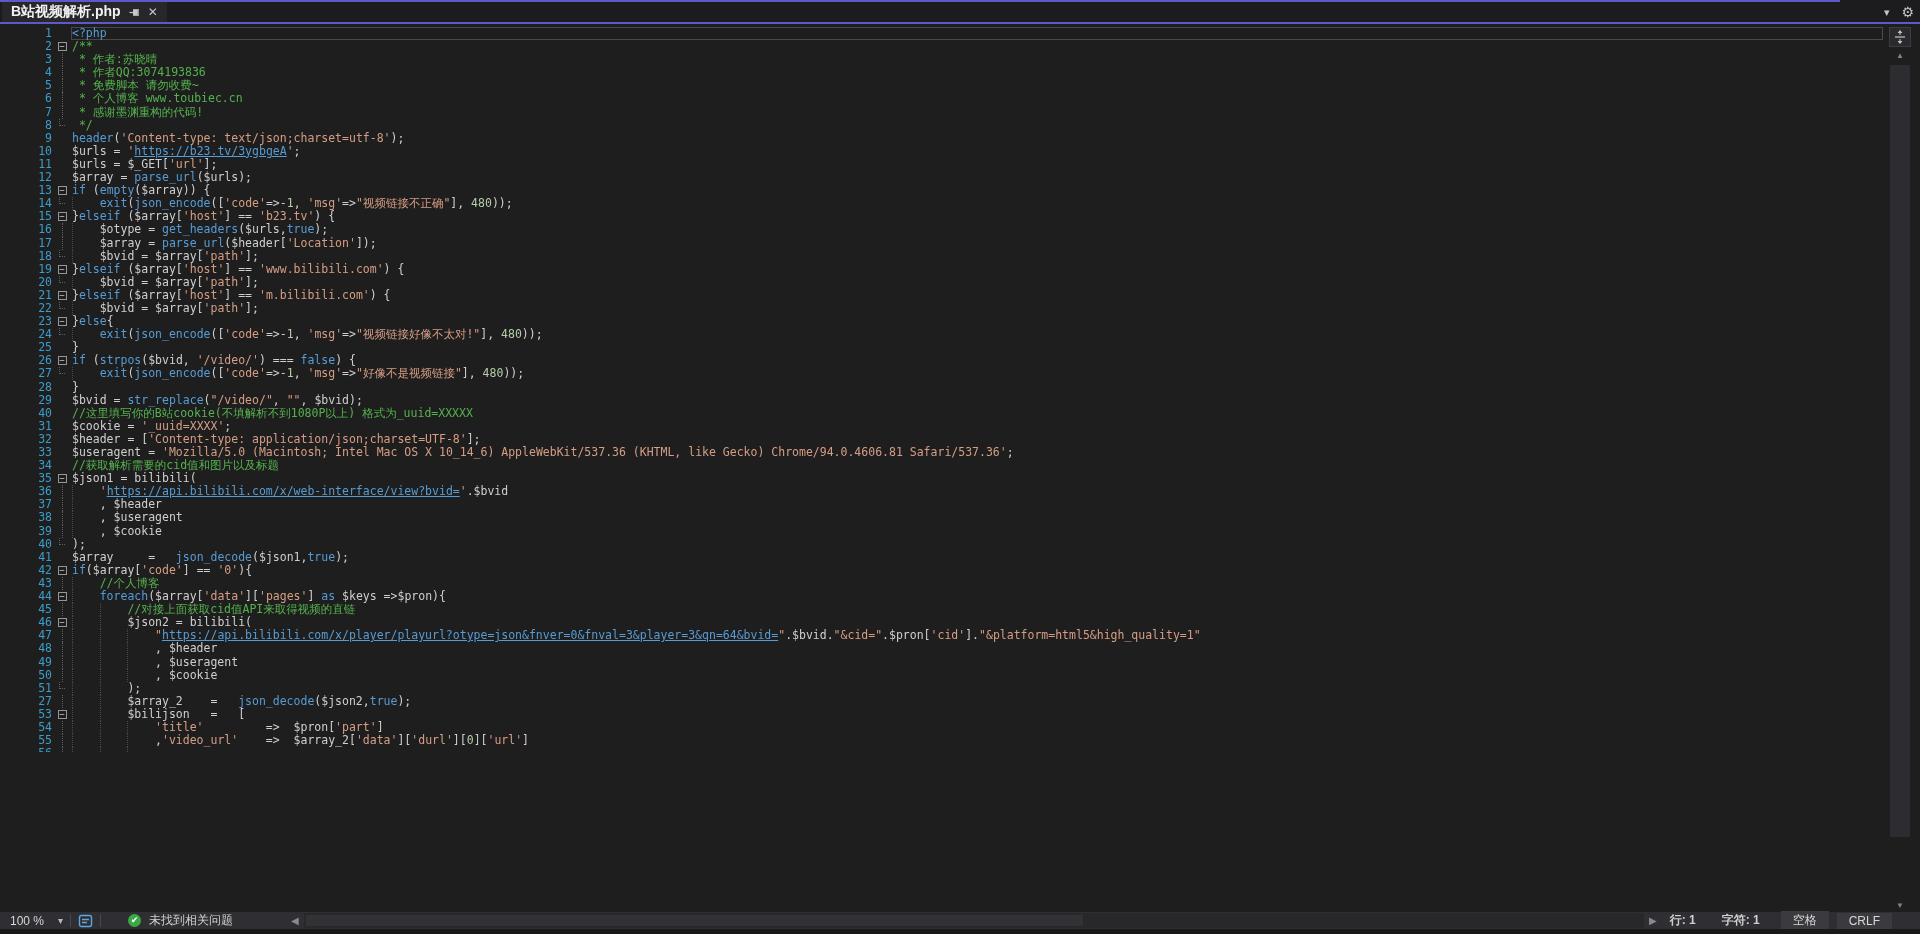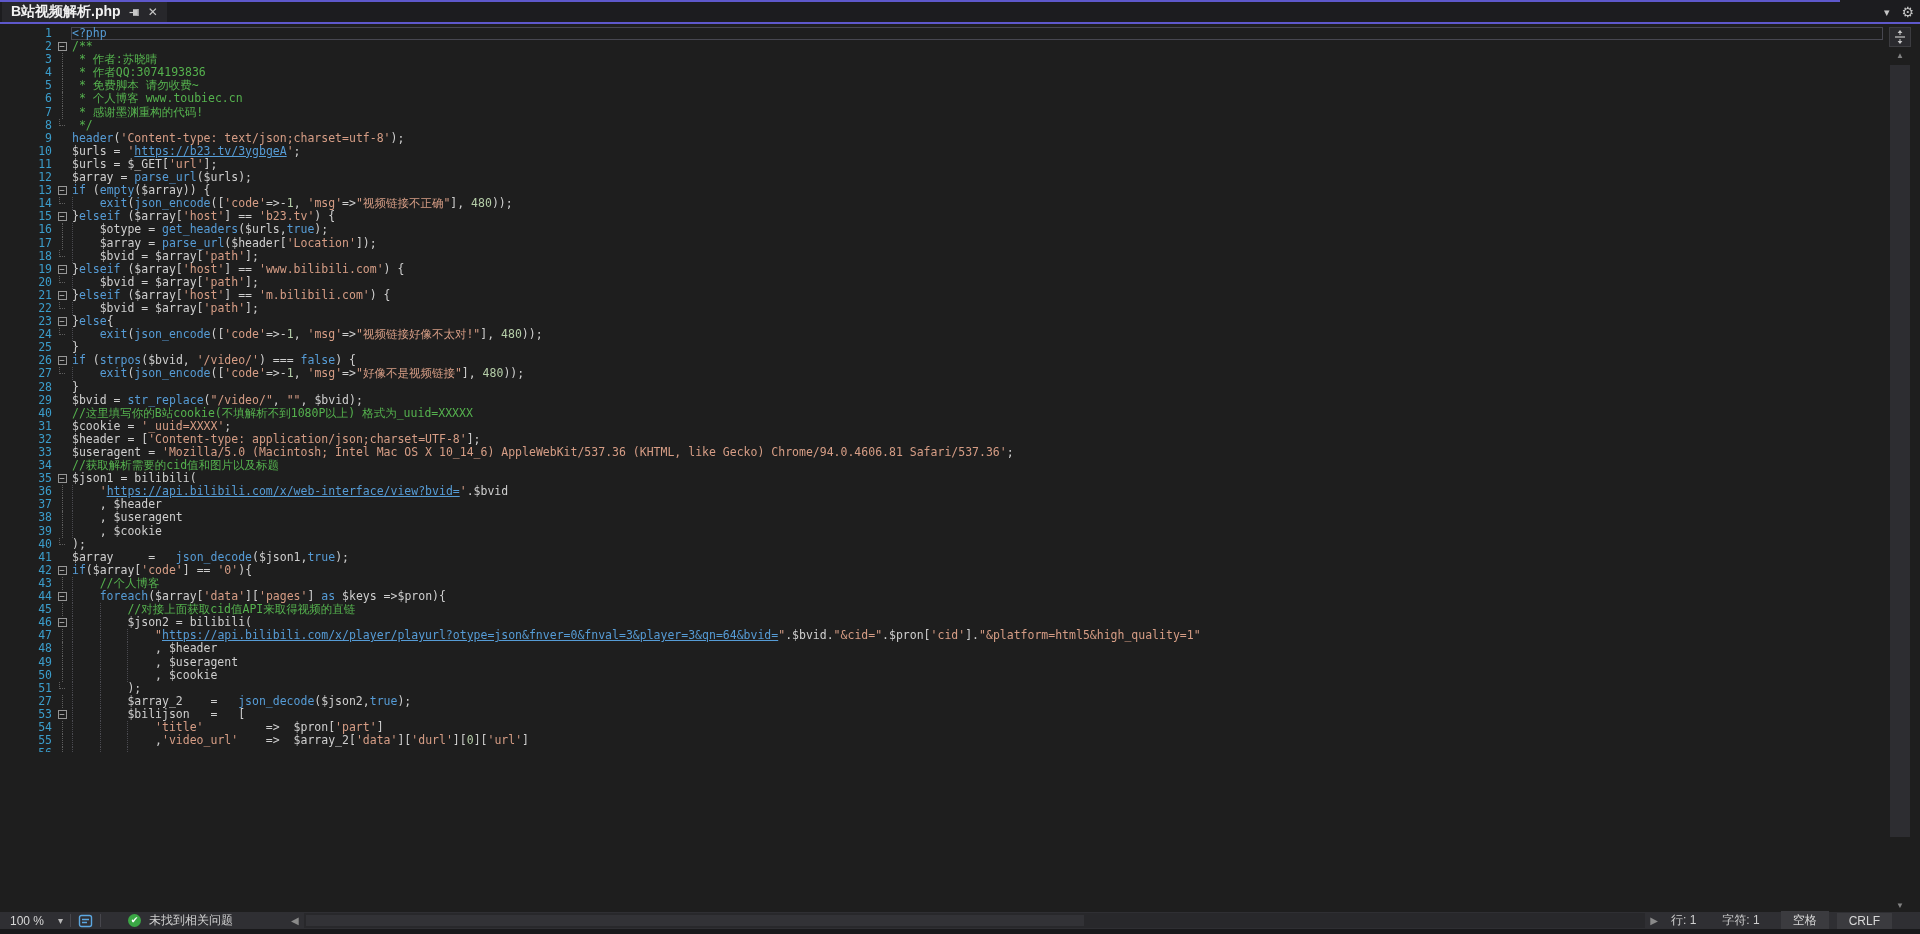--- a/index.html
+++ b/index.html
@@ -75,21 +75,21 @@
   .sb-sep{width:1px;height:13px;background:#47474D;margin:0 7px;}
   .sb-health{display:flex;align-items:center;}
   .sb-check{width:13px;height:13px;border-radius:50%;background:var(--green);color:#FFFFFF;
        font-size:9px;line-height:13px;text-align:center;margin:0 8px 0 20px;}
   .sb-msg{color:#D0D0D0;white-space:nowrap;}
   .hscroll{flex:1;display:flex;align-items:center;margin-left:58px;}
   .h-arrow{color:#8A8A8A;font-size:10px;flex:none;}
   .h-track{flex:1;height:15px;margin:0 5px;position:relative;background:#28282B;}
   .h-thumb{position:absolute;left:2px;top:2px;bottom:2px;width:58%;background:#323236;}
   .sb-right{display:flex;align-items:center;margin-right:28px;flex:none;}
-  .sb-text{padding:0 13px;white-space:nowrap;color:#CFCFCF;}
+  .sb-text{padding:0 13px;white-space:nowrap;color:#CFCFCF;font-weight:bold;}
   .sb-box{background:#3B3B3F;padding:1px 12px;margin-left:8px;white-space:nowrap;color:#D8D8D8;}
 </style>
 </head>
 <body>
 
 <div class="window">
 
   <div class="tabbar">
     <div class="accent-top"></div>
     <div class="tab">

